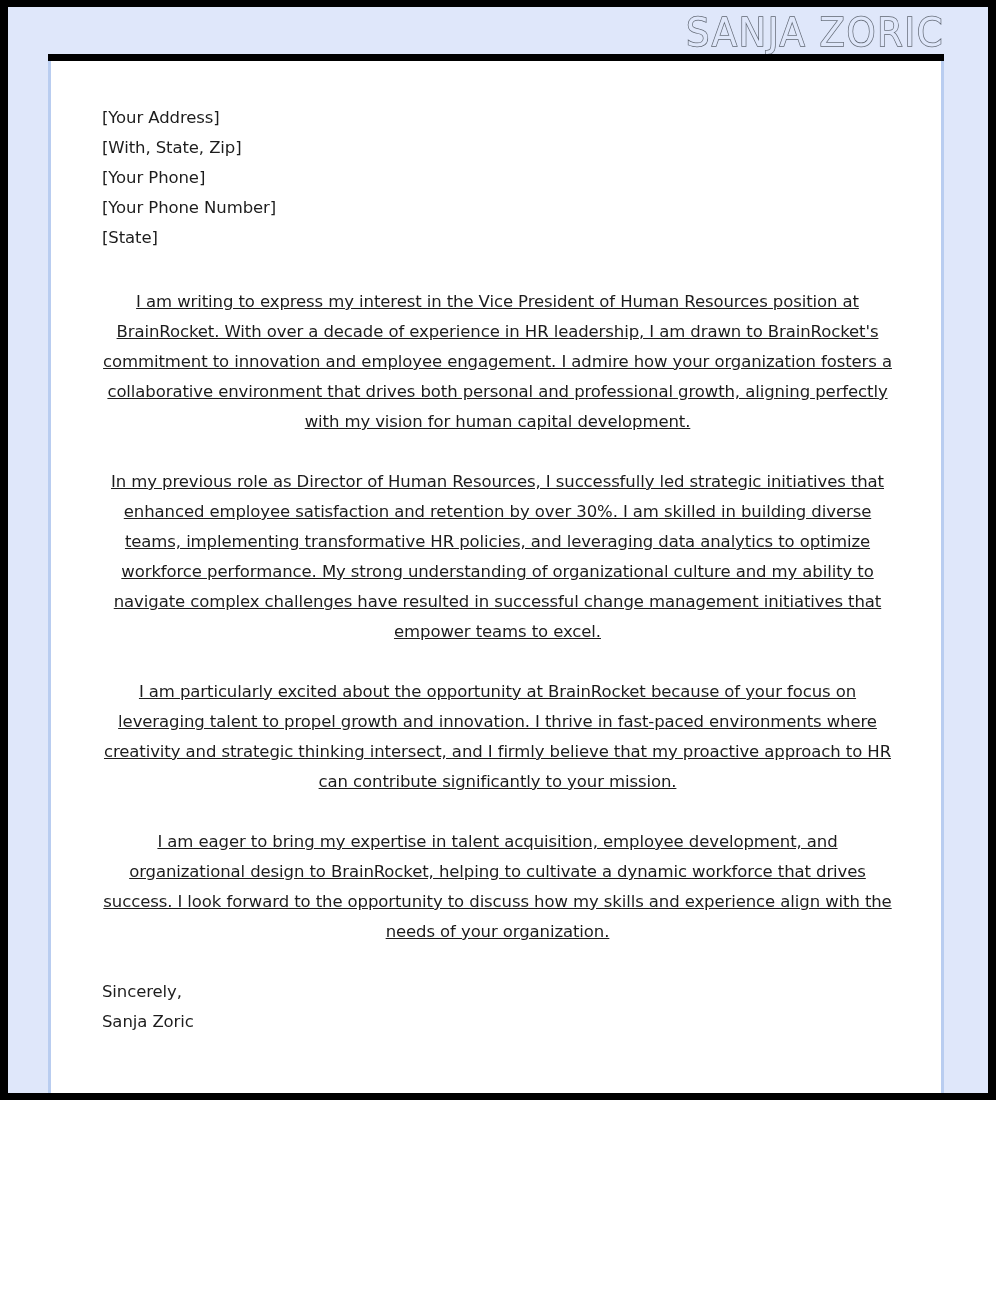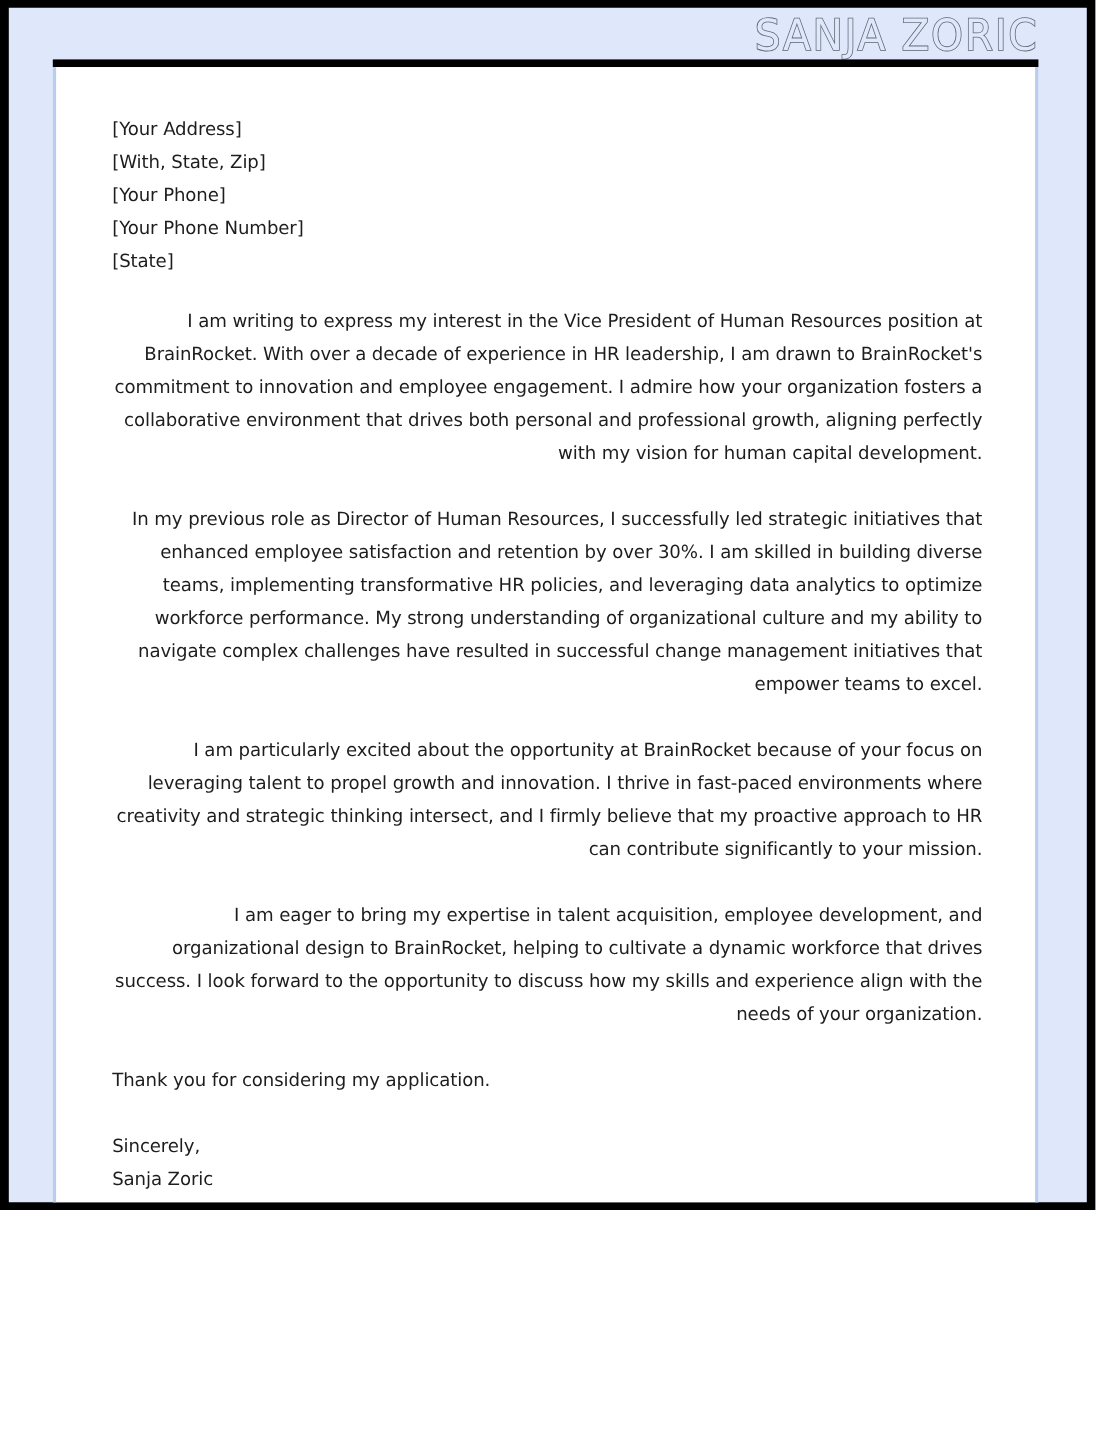--- a/index.html
+++ b/index.html
@@ -85,35 +85,36 @@
   
   .letter {
     font-family: "DejaVu Sans", sans-serif;
     font-size: 16.5px;
     line-height: 30px;
     color: #1d1d1d;
     letter-spacing: -0.1px;
   }
 
   .address-block {
-    margin: 0 0 24px 0;
+    margin: 0 0 34px 0;
   }
 
   .address-line {
     display: block;
     white-space: nowrap;
   }
 
   .salutation {
     margin: 0 0 30px 0;
   }
 
   .body-paragraph {
     margin: 0 0 30px 0;
-    text-align: right;
+    text-align: center;
+    text-decoration: underline;
   }
 
   .closing-line {
     margin: 0 0 30px 0;
   }
 
   .signoff {
     margin: 0;
   }
 
@@ -163,21 +164,20 @@
 
 
       <p class="body-paragraph">I am writing to express my interest in the Vice President of Human Resources position at BrainRocket. With over a decade of experience in HR leadership, I am drawn to BrainRocket's commitment to innovation and employee engagement. I admire how your organization fosters a collaborative environment that drives both personal and professional growth, aligning perfectly with my vision for human capital development.</p>
 
       <p class="body-paragraph">In my previous role as Director of Human Resources, I successfully led strategic initiatives that enhanced employee satisfaction and retention by over 30%. I am skilled in building diverse teams, implementing transformative HR policies, and leveraging data analytics to optimize workforce performance. My strong understanding of organizational culture and my ability to navigate complex challenges have resulted in successful change management initiatives that empower teams to excel.</p>
 
       <p class="body-paragraph">I am particularly excited about the opportunity at BrainRocket because of your focus on leveraging talent to propel growth and innovation. I thrive in fast-paced environments where creativity and strategic thinking intersect, and I firmly believe that my proactive approach to HR can contribute significantly to your mission.</p>
 
       <p class="body-paragraph">I am eager to bring my expertise in talent acquisition, employee development, and organizational design to BrainRocket, helping to cultivate a dynamic workforce that drives success. I look forward to the opportunity to discuss how my skills and experience align with the needs of your organization.</p>
 
-      <p class="closing-line">Thank you for considering my application.</p>
 
       <div class="signoff">
         <span class="signoff-line">Sincerely,</span>
         <span class="signoff-line">Sanja Zoric</span>
       </div>
 
     </div>
 
     <div class="sheet-footer">Lazyapply.com</div>
 

